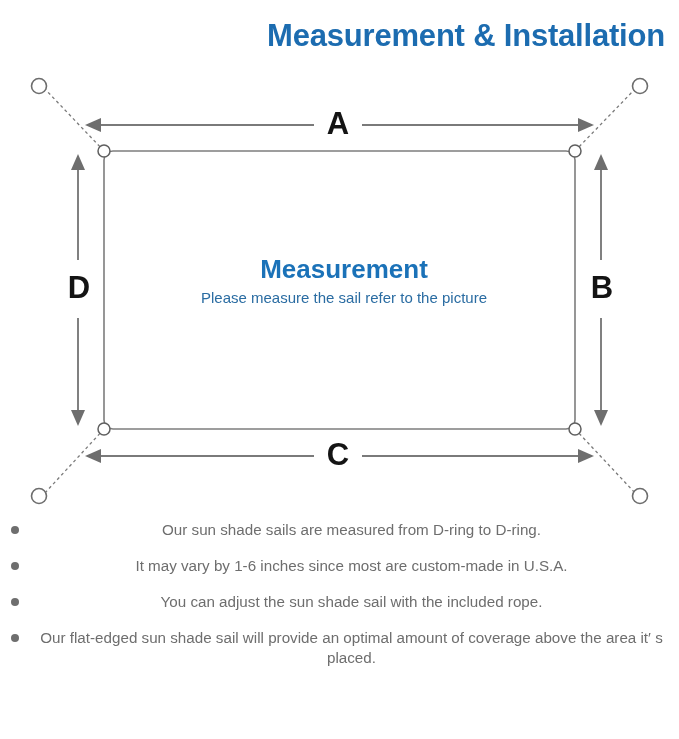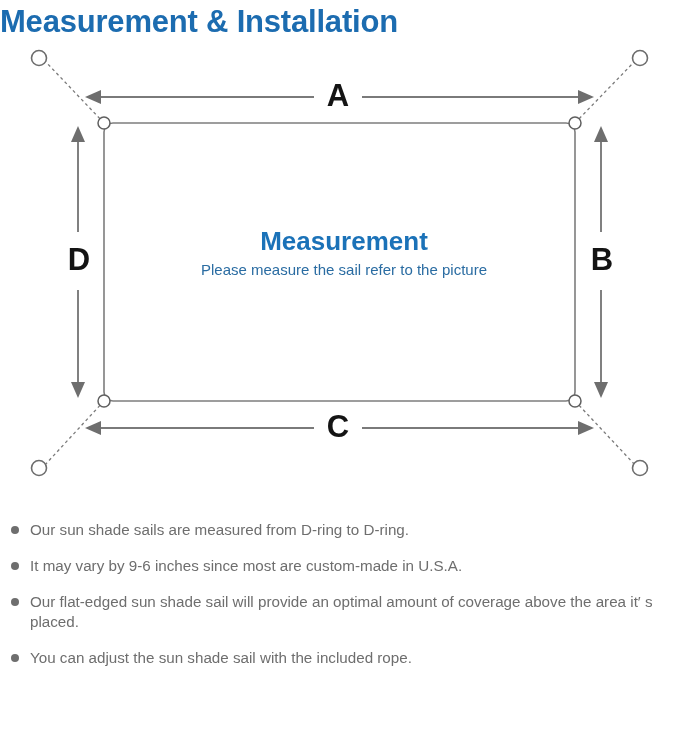--- a/index.html
+++ b/index.html
@@ -12,23 +12,23 @@
     width: 679px;
     height: 739px;
     font-family: "Liberation Sans", sans-serif;
     color: #6b6b6b;
     overflow: hidden;
     position: relative;
   }
 
   
   .page-title {
-    margin: 0;
+    margin: 14px;
     padding-top: 2px;
-    text-align: left;
+    text-align: right;
     font-family: "Liberation Sans", sans-serif;
     font-size: 31px;
     font-weight: bold;
     letter-spacing: -0.2px;
     color: #1c6cb0;
     line-height: 40px;
   }
 
   
   .diagram-wrap {
@@ -106,20 +106,21 @@
   }
   .note-item {
     position: relative;
     padding-left: 30px;
     padding-right: 6px;
     margin-bottom: 16px;
     font-family: "Liberation Sans", sans-serif;
     font-size: 15.2px;
     line-height: 20px;
     color: #6e6e6e;
+    text-align: center;
   }
   .note-bullet {
     position: absolute;
     left: 11px;
     top: 6px;
     width: 8px;
     height: 8px;
     border-radius: 50%;
     background: #6e6e6e;
   }
@@ -186,23 +187,23 @@
   </svg>
 </div>
 
 <ul class="notes">
   <li class="note-item">
     <span class="note-bullet"></span>
     <span>Our sun shade sails are measured from D-ring to D-ring.</span>
   </li>
   <li class="note-item">
     <span class="note-bullet"></span>
-    <span>It may vary by 9-6 inches since most are custom-made in U.S.A.</span>
+    <span>It may vary by 1-6 inches since most are custom-made in U.S.A.</span>
+  </li>
+  <li class="note-item">
+    <span class="note-bullet"></span>
+    <span>You can adjust the sun shade sail with the included rope.</span>
   </li>
   <li class="note-item">
     <span class="note-bullet"></span>
     <span>Our flat-edged sun shade sail will provide an optimal amount of coverage above the area it′ s placed.</span>
   </li>
-  <li class="note-item">
-    <span class="note-bullet"></span>
-    <span>You can adjust the sun shade sail with the included rope.</span>
-  </li>
 </ul>
 
 </body></html>

